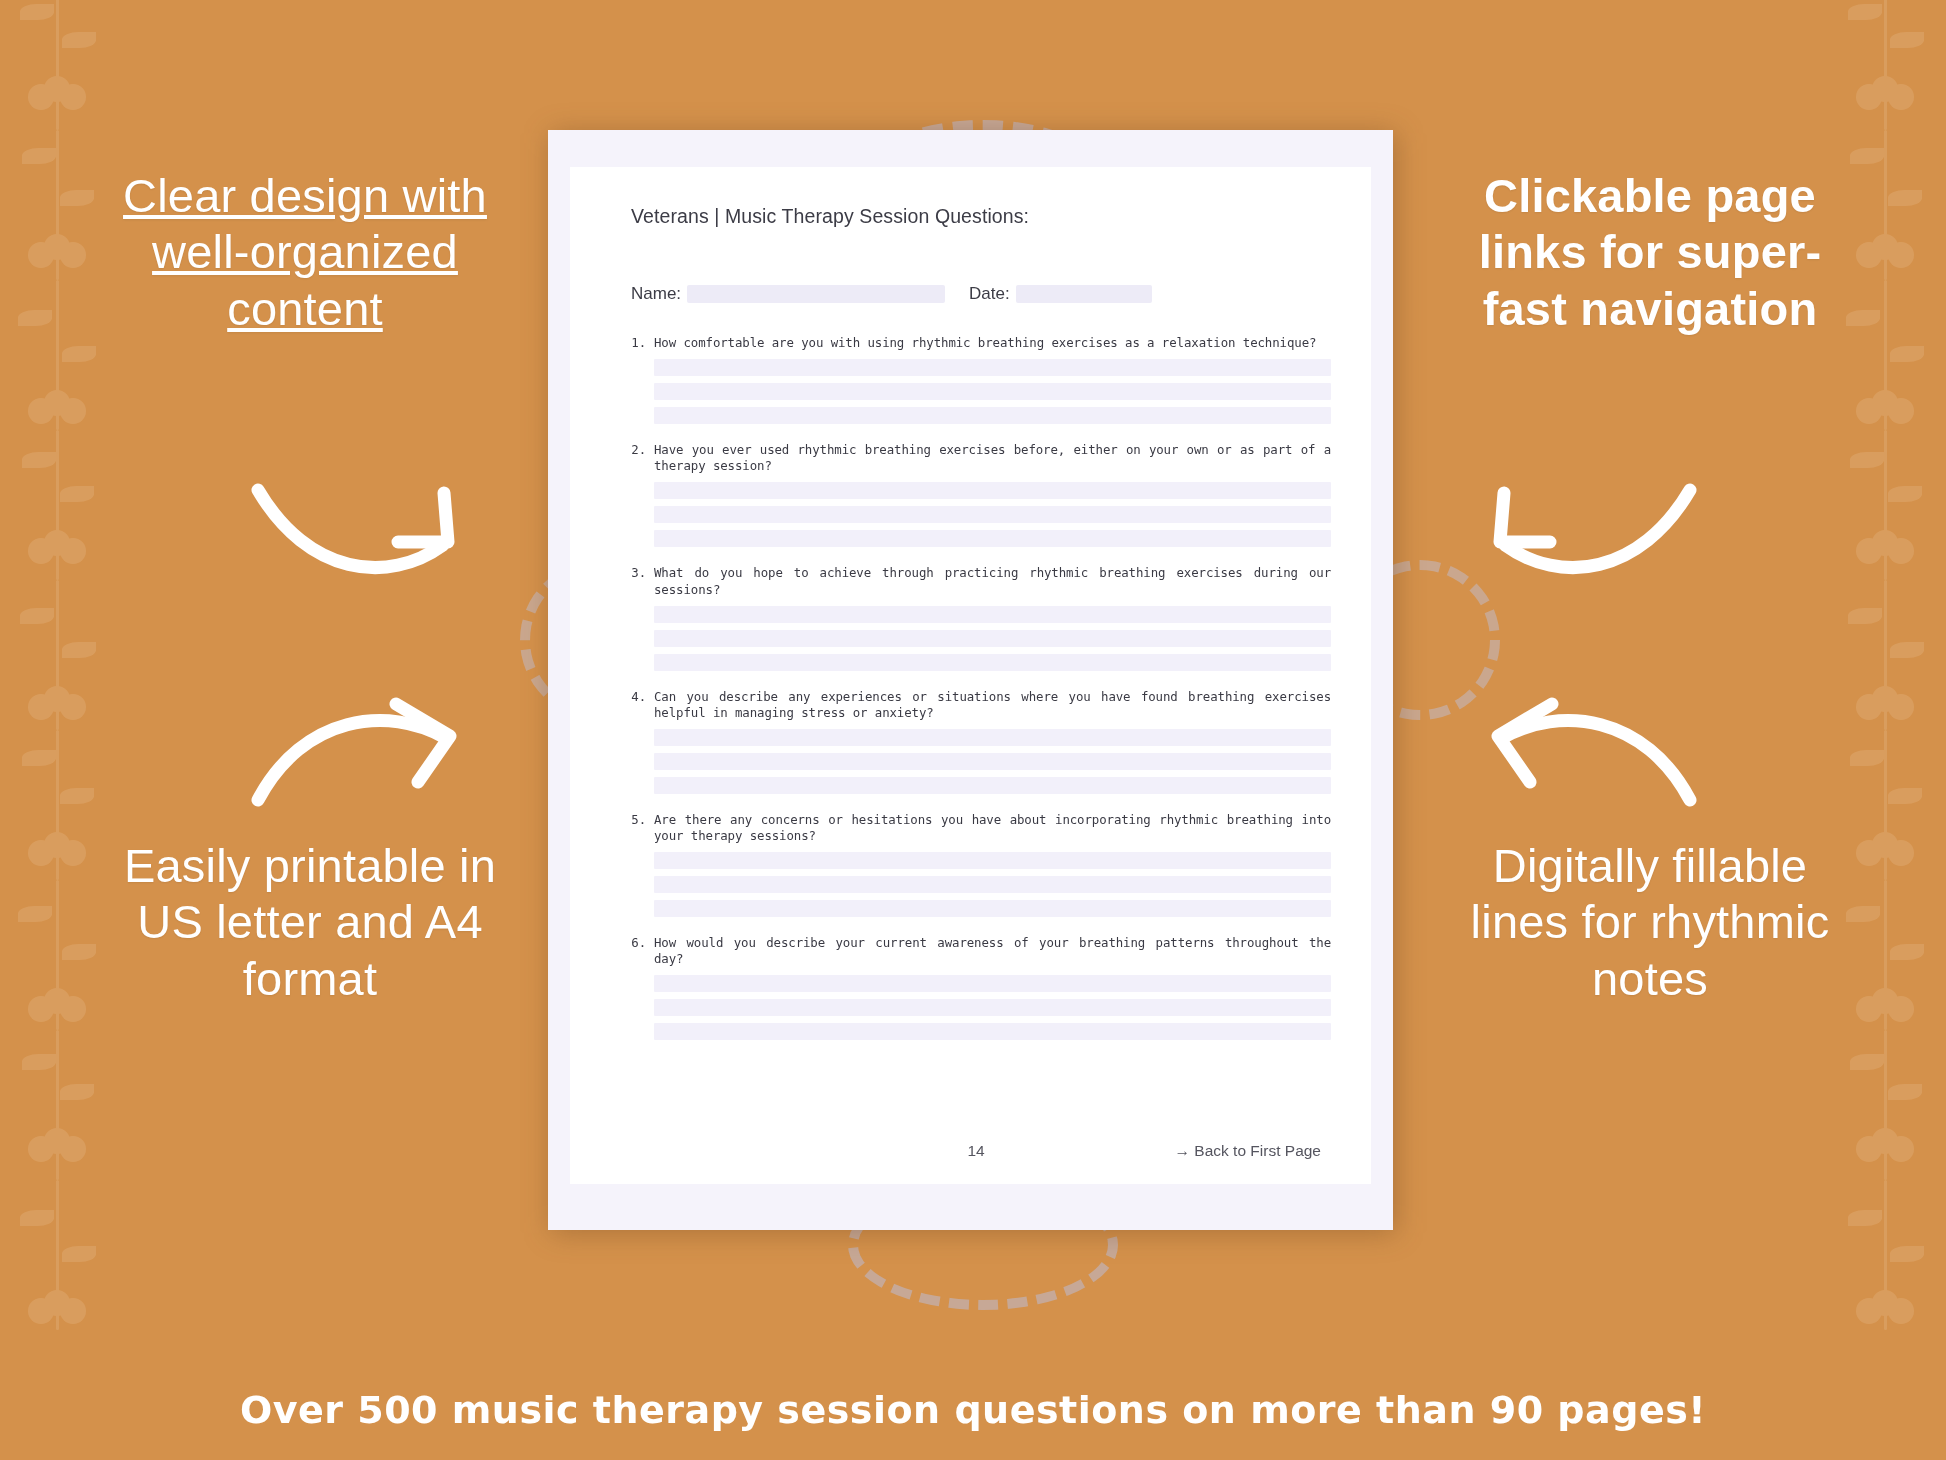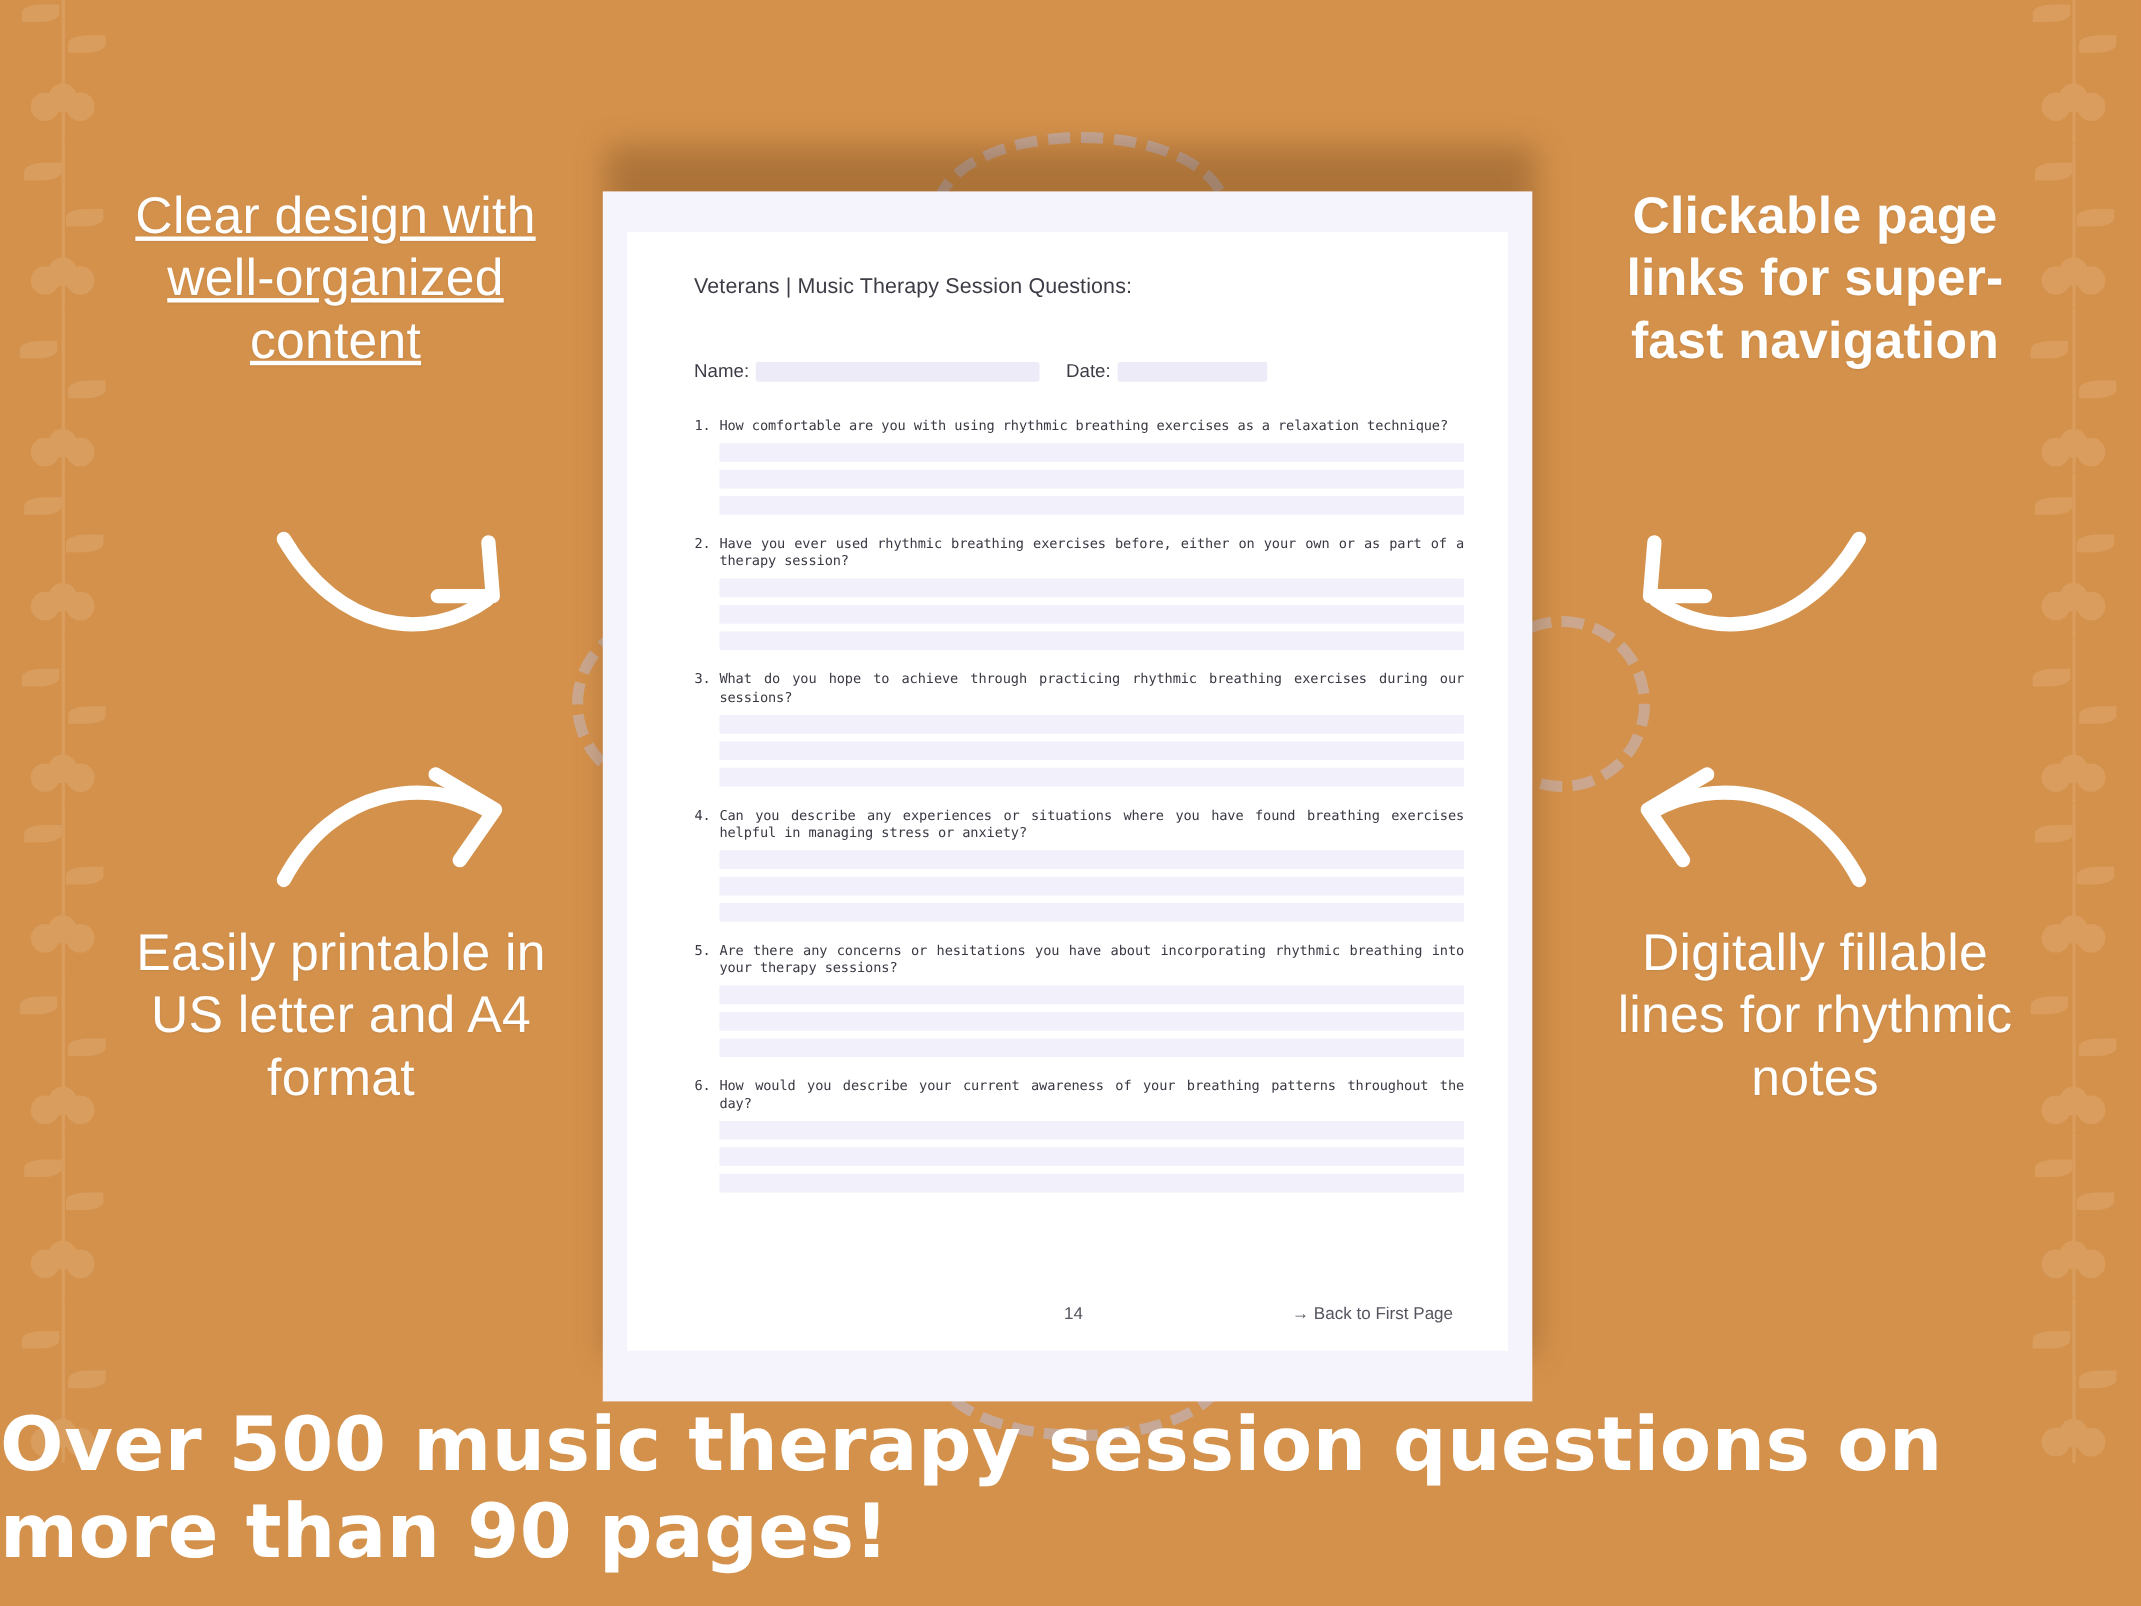--- a/index.html
+++ b/index.html
@@ -106,21 +106,20 @@
     border-radius: 4px;
   }
   .paper {
     position: absolute;
     left: 548px;
     top: 130px;
     width: 845px;
     height: 1100px;
     background: #f5f3fb;
     overflow: hidden;
-    margin-top: 44px;
   }
   .page-inner {
     position: absolute;
     left: 22px;
     top: 37px;
     right: 22px;
     bottom: 46px;
     background: #ffffff;
     overflow: hidden;
   }
@@ -204,25 +203,25 @@
     color: #55555f;
     text-decoration: none;
   }
 
   
   .bottom-banner {
     position: absolute;
     left: 0;
     right: 0;
     bottom: 28px;
-    text-align: left;
+    text-align: center;
     color: #ffffff;
     font-family: "DejaVu Sans", sans-serif;
     font-weight: bold;
-    font-size: 68px;
+    font-size: 38px;
     letter-spacing: 0.5px;
   }
 </style>
 </head>
 <body>
 
 <div class="floral-band left">
   <div class="sprig" style="top:-20px">
       <div class="stem"></div>
       <div class="leaf" style="left:16px;top:24px"></div>

